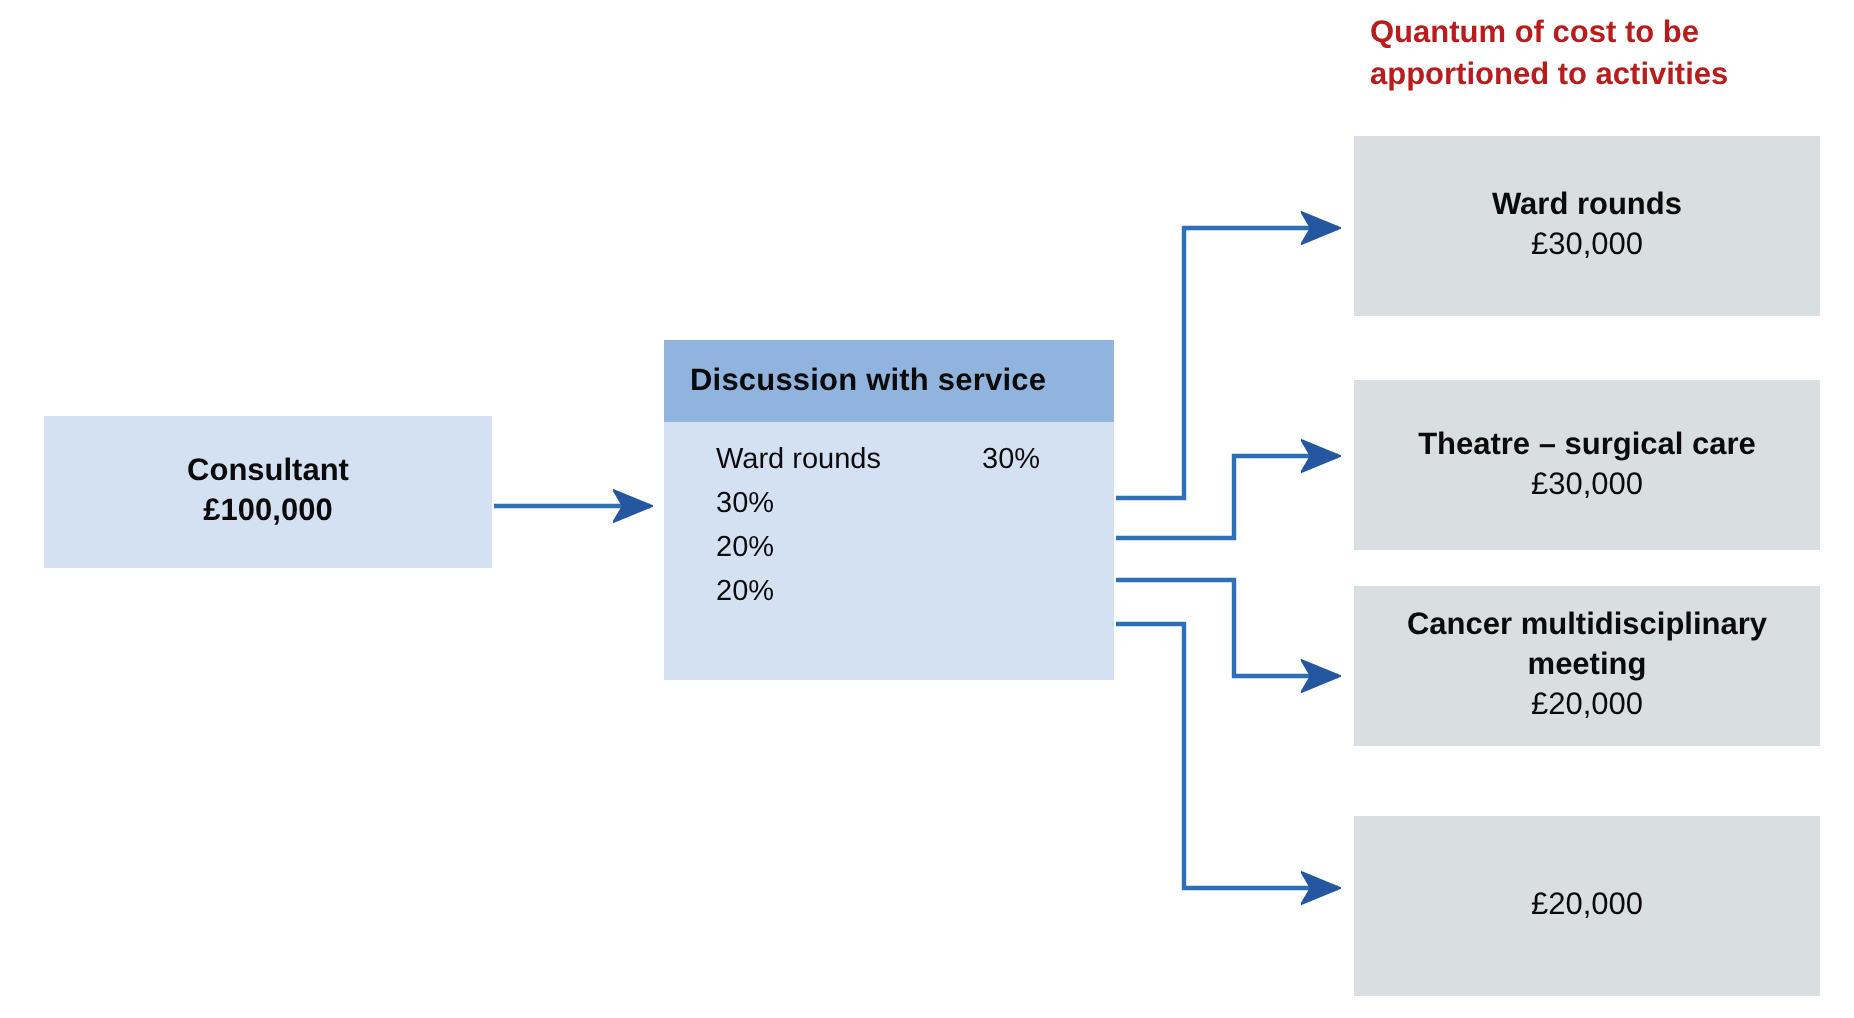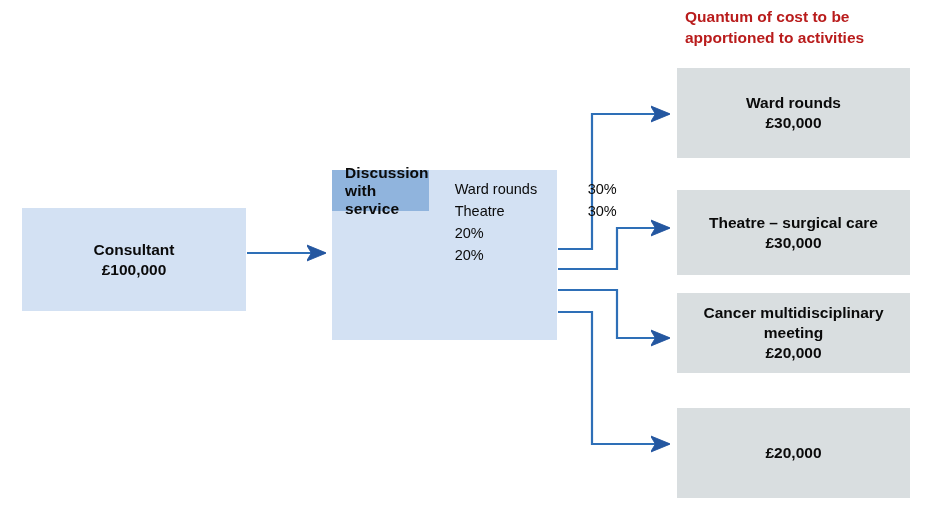--- a/index.html
+++ b/index.html
@@ -36,38 +36,38 @@
     justify-content: center;
     text-align: center;
     color: #0a0a0a;
   }
 
   
   .box-consultant {
     left: 22px;
     top: 208px;
     width: 224px;
-    height: 103px;
+    height: 76px;
     background: #d3e1f3;
     font-weight: bold;
     font-size: 15.5px;
     line-height: 20px;
   }
 
   
   .box-service {
     position: absolute;
     left: 332px;
     top: 170px;
     width: 225px;
     height: 170px;
     background: #d3e1f3;
     box-sizing: border-box;
     display: flex;
-    flex-direction: row;
+    flex-direction: column;
   }
   .service-header {
     height: 41px;
     background: #90b4dd;
     display: flex;
     align-items: center;
     padding-left: 13px;
     box-sizing: border-box;
     font-weight: bold;
     font-size: 15.5px;
@@ -114,21 +114,21 @@
   .box-out {
     left: 677px;
     width: 233px;
     background: #d9dee0;
     font-weight: bold;
     font-size: 15.5px;
     line-height: 20px;
     padding: 0 8px;
   }
   .box-out .amount {
-    font-weight: bold;
+    font-weight: normal;
   }
   .out-ward      { top: 68px;  height: 90px; }
   .out-theatre   { top: 190px; height: 85px; text-align: center; }
   .out-cancer    { top: 293px; height: 80px; }
   .out-outpat    { top: 408px; height: 90px; }
 
   .line2 { display: block; }
 </style>
 </head>
 <body>
@@ -159,21 +159,20 @@
   </div>
 
   <div class="box-service">
     <div class="service-header">Discussion with service</div>
     <div class="service-body">
       <div class="service-row">
         <span class="act">Ward rounds</span>
         <span class="pct">30%</span>
       </div>
       <div class="service-row">
-        <span class="act">Theatre</span>
         <span class="pct">30%</span>
       </div>
       <div class="service-row">
         <span class="pct">20%</span>
       </div>
       <div class="service-row">
         <span class="pct">20%</span>
       </div>
     </div>
   </div>

